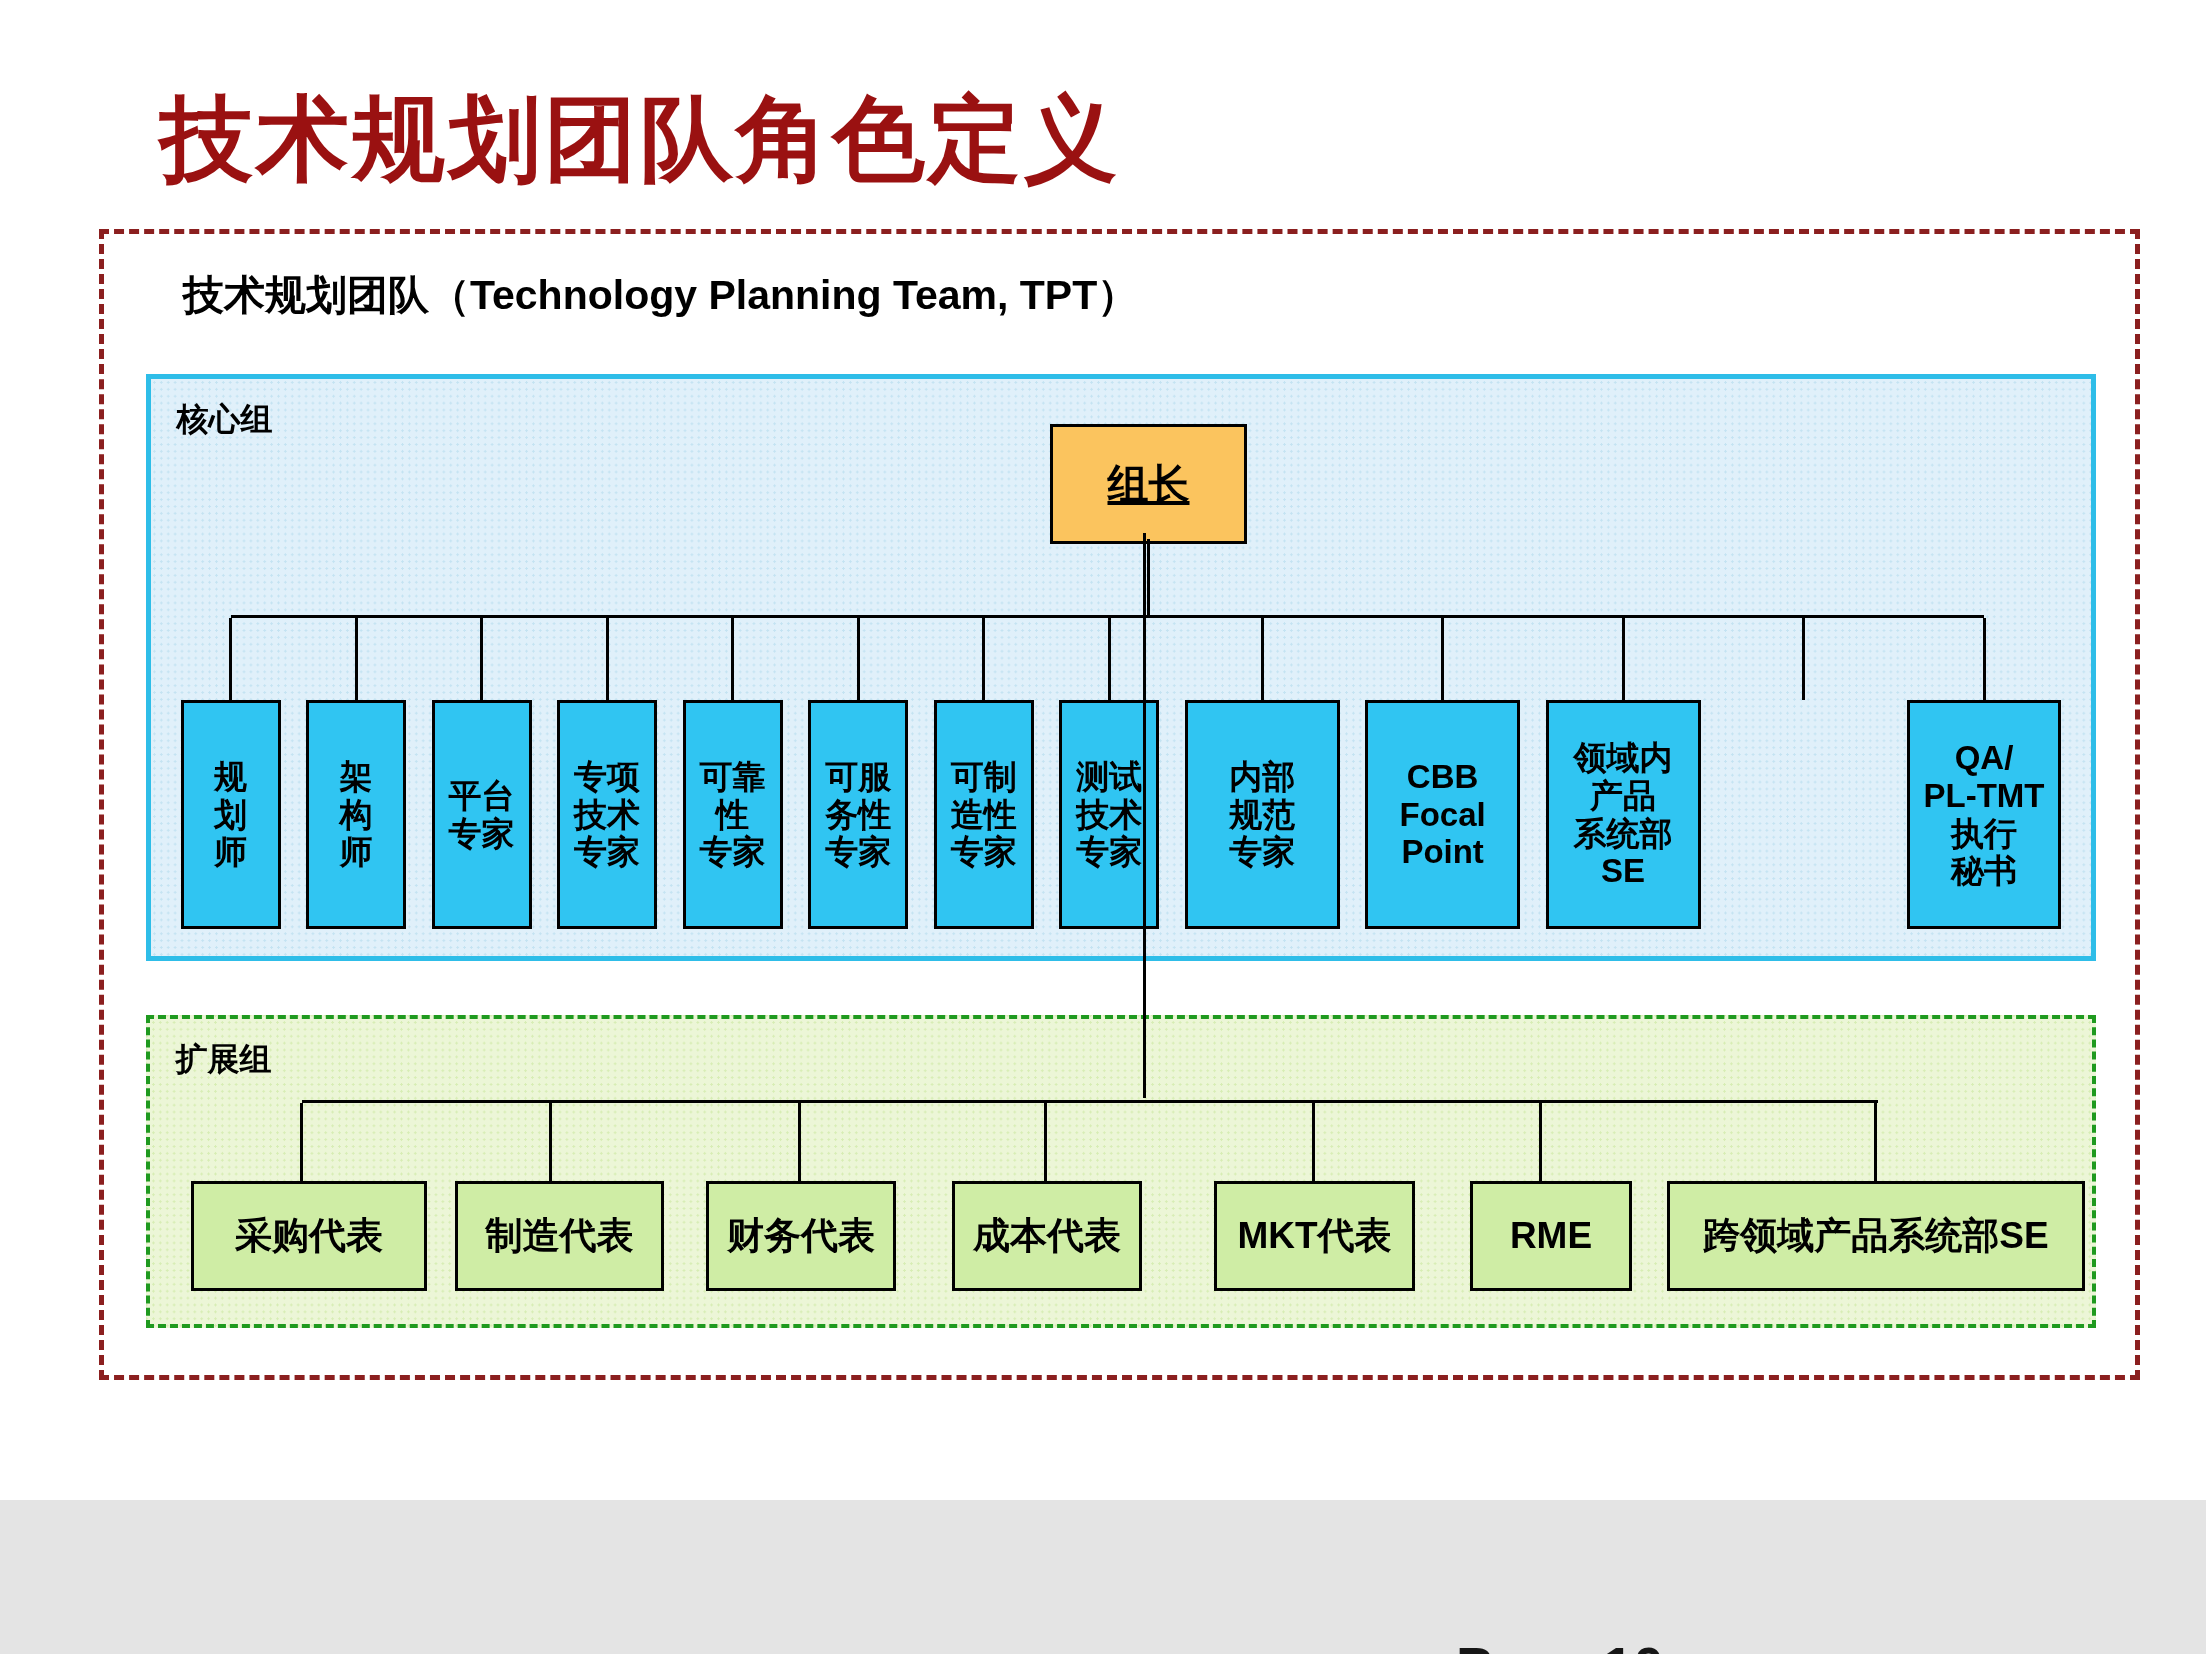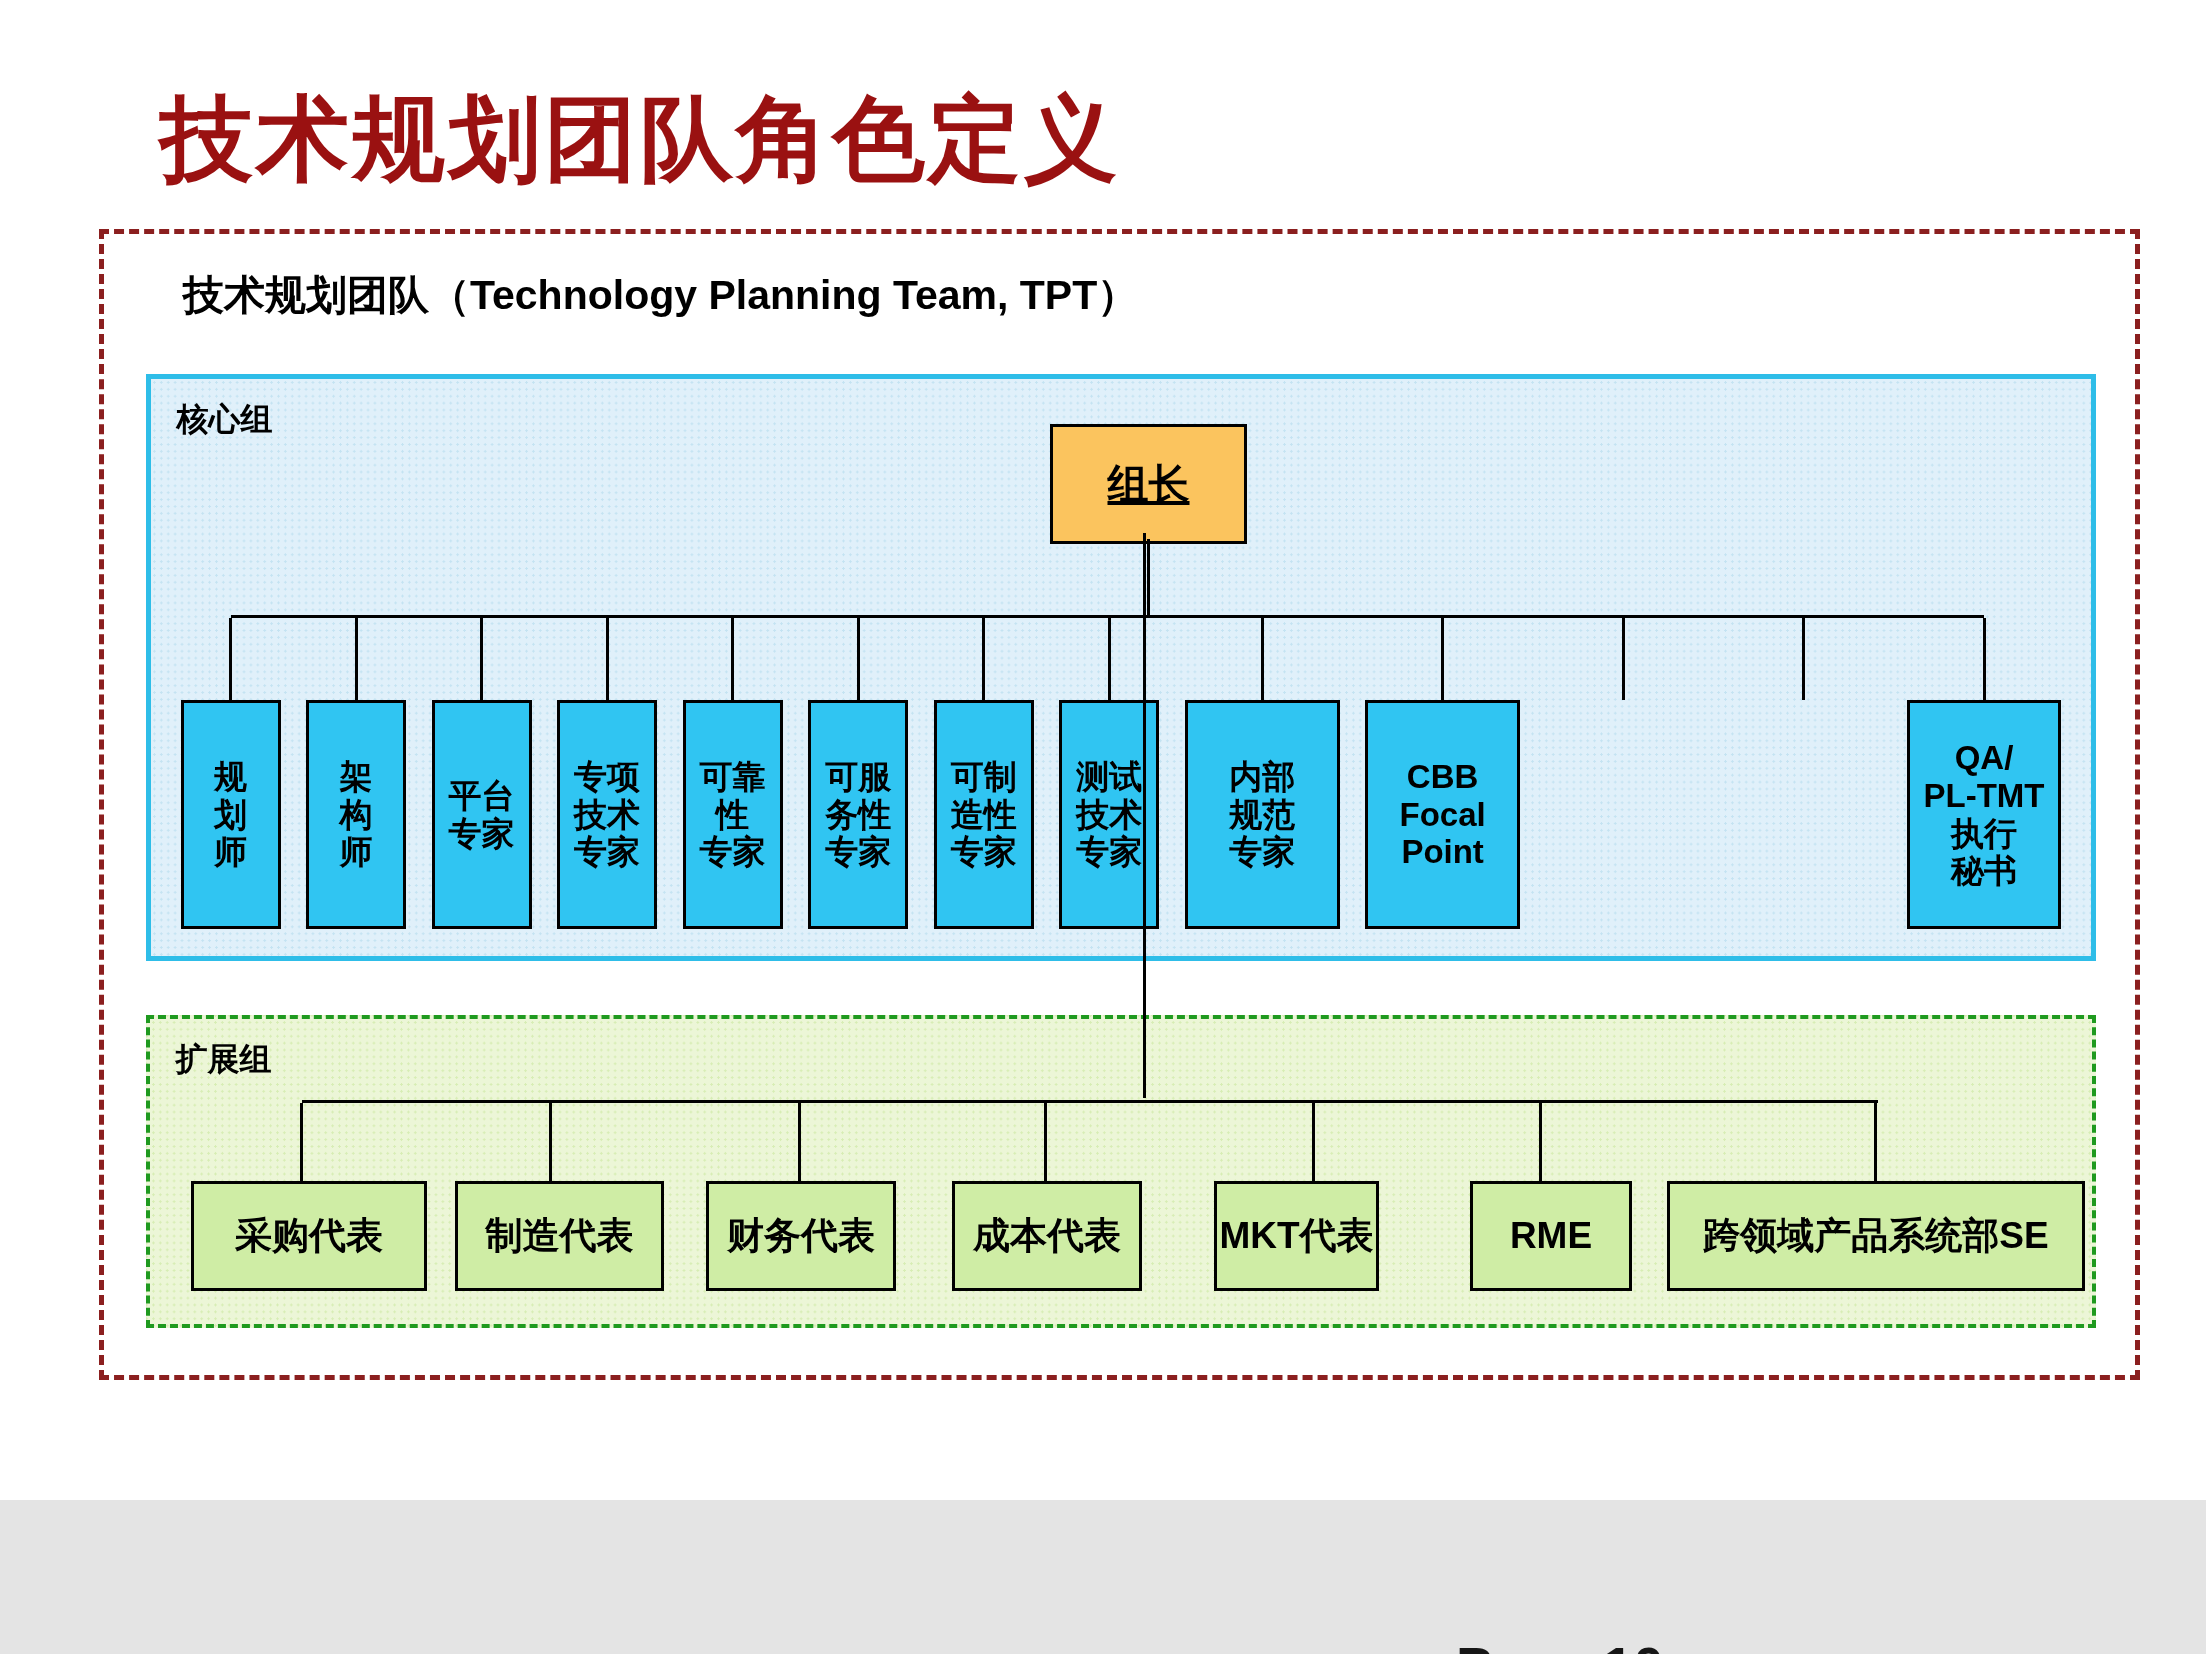--- a/index.html
+++ b/index.html
@@ -95,21 +95,21 @@
     position:absolute;top:162px;height:110px;box-sizing:border-box;
     background:var(--ext-fill,#cfeda5);
     border:3px solid #000;
     display:flex;align-items:center;justify-content:center;
     font-size:37px;font-weight:800;white-space:nowrap;
   }
   .eb1{left:41px;width:236px}
   .eb2{left:305px;width:209px}
   .eb3{left:556px;width:190px}
   .eb4{left:802px;width:190px}
-  .eb5{left:1064px;width:165px}
+  .eb5{left:1064px;width:201px}
   .eb6{left:1320px;width:162px}
   .eb7{left:1517px;width:418px}
   
   .gray-band{position:absolute;left:0;top:1500px;width:2207px;height:155px;background:#e4e4e4;}
   .page-label{
     position:absolute;left:1456px;top:1635px;
     font-size:55px;font-weight:800;color:#161616;white-space:nowrap;
   }
 </style>
 </head>
@@ -204,20 +204,26 @@
       <div class="col wide">
         <div class="drop"></div>
         <div class="mbox">
             <span>CBB
 Focal
 Point</span>
           </div>
       </div>
       <div class="col wide">
         <div class="drop"></div>
+        <div class="mbox">
+            <span>领域内
+产品
+系统部
+SE</span>
+          </div>
       </div>
       <div class="col wide">
         <div class="drop"></div>
       </div>
       <div class="col wide">
         <div class="drop"></div>
         <div class="mbox">
             <span>QA/
 PL-TMT
 执行

